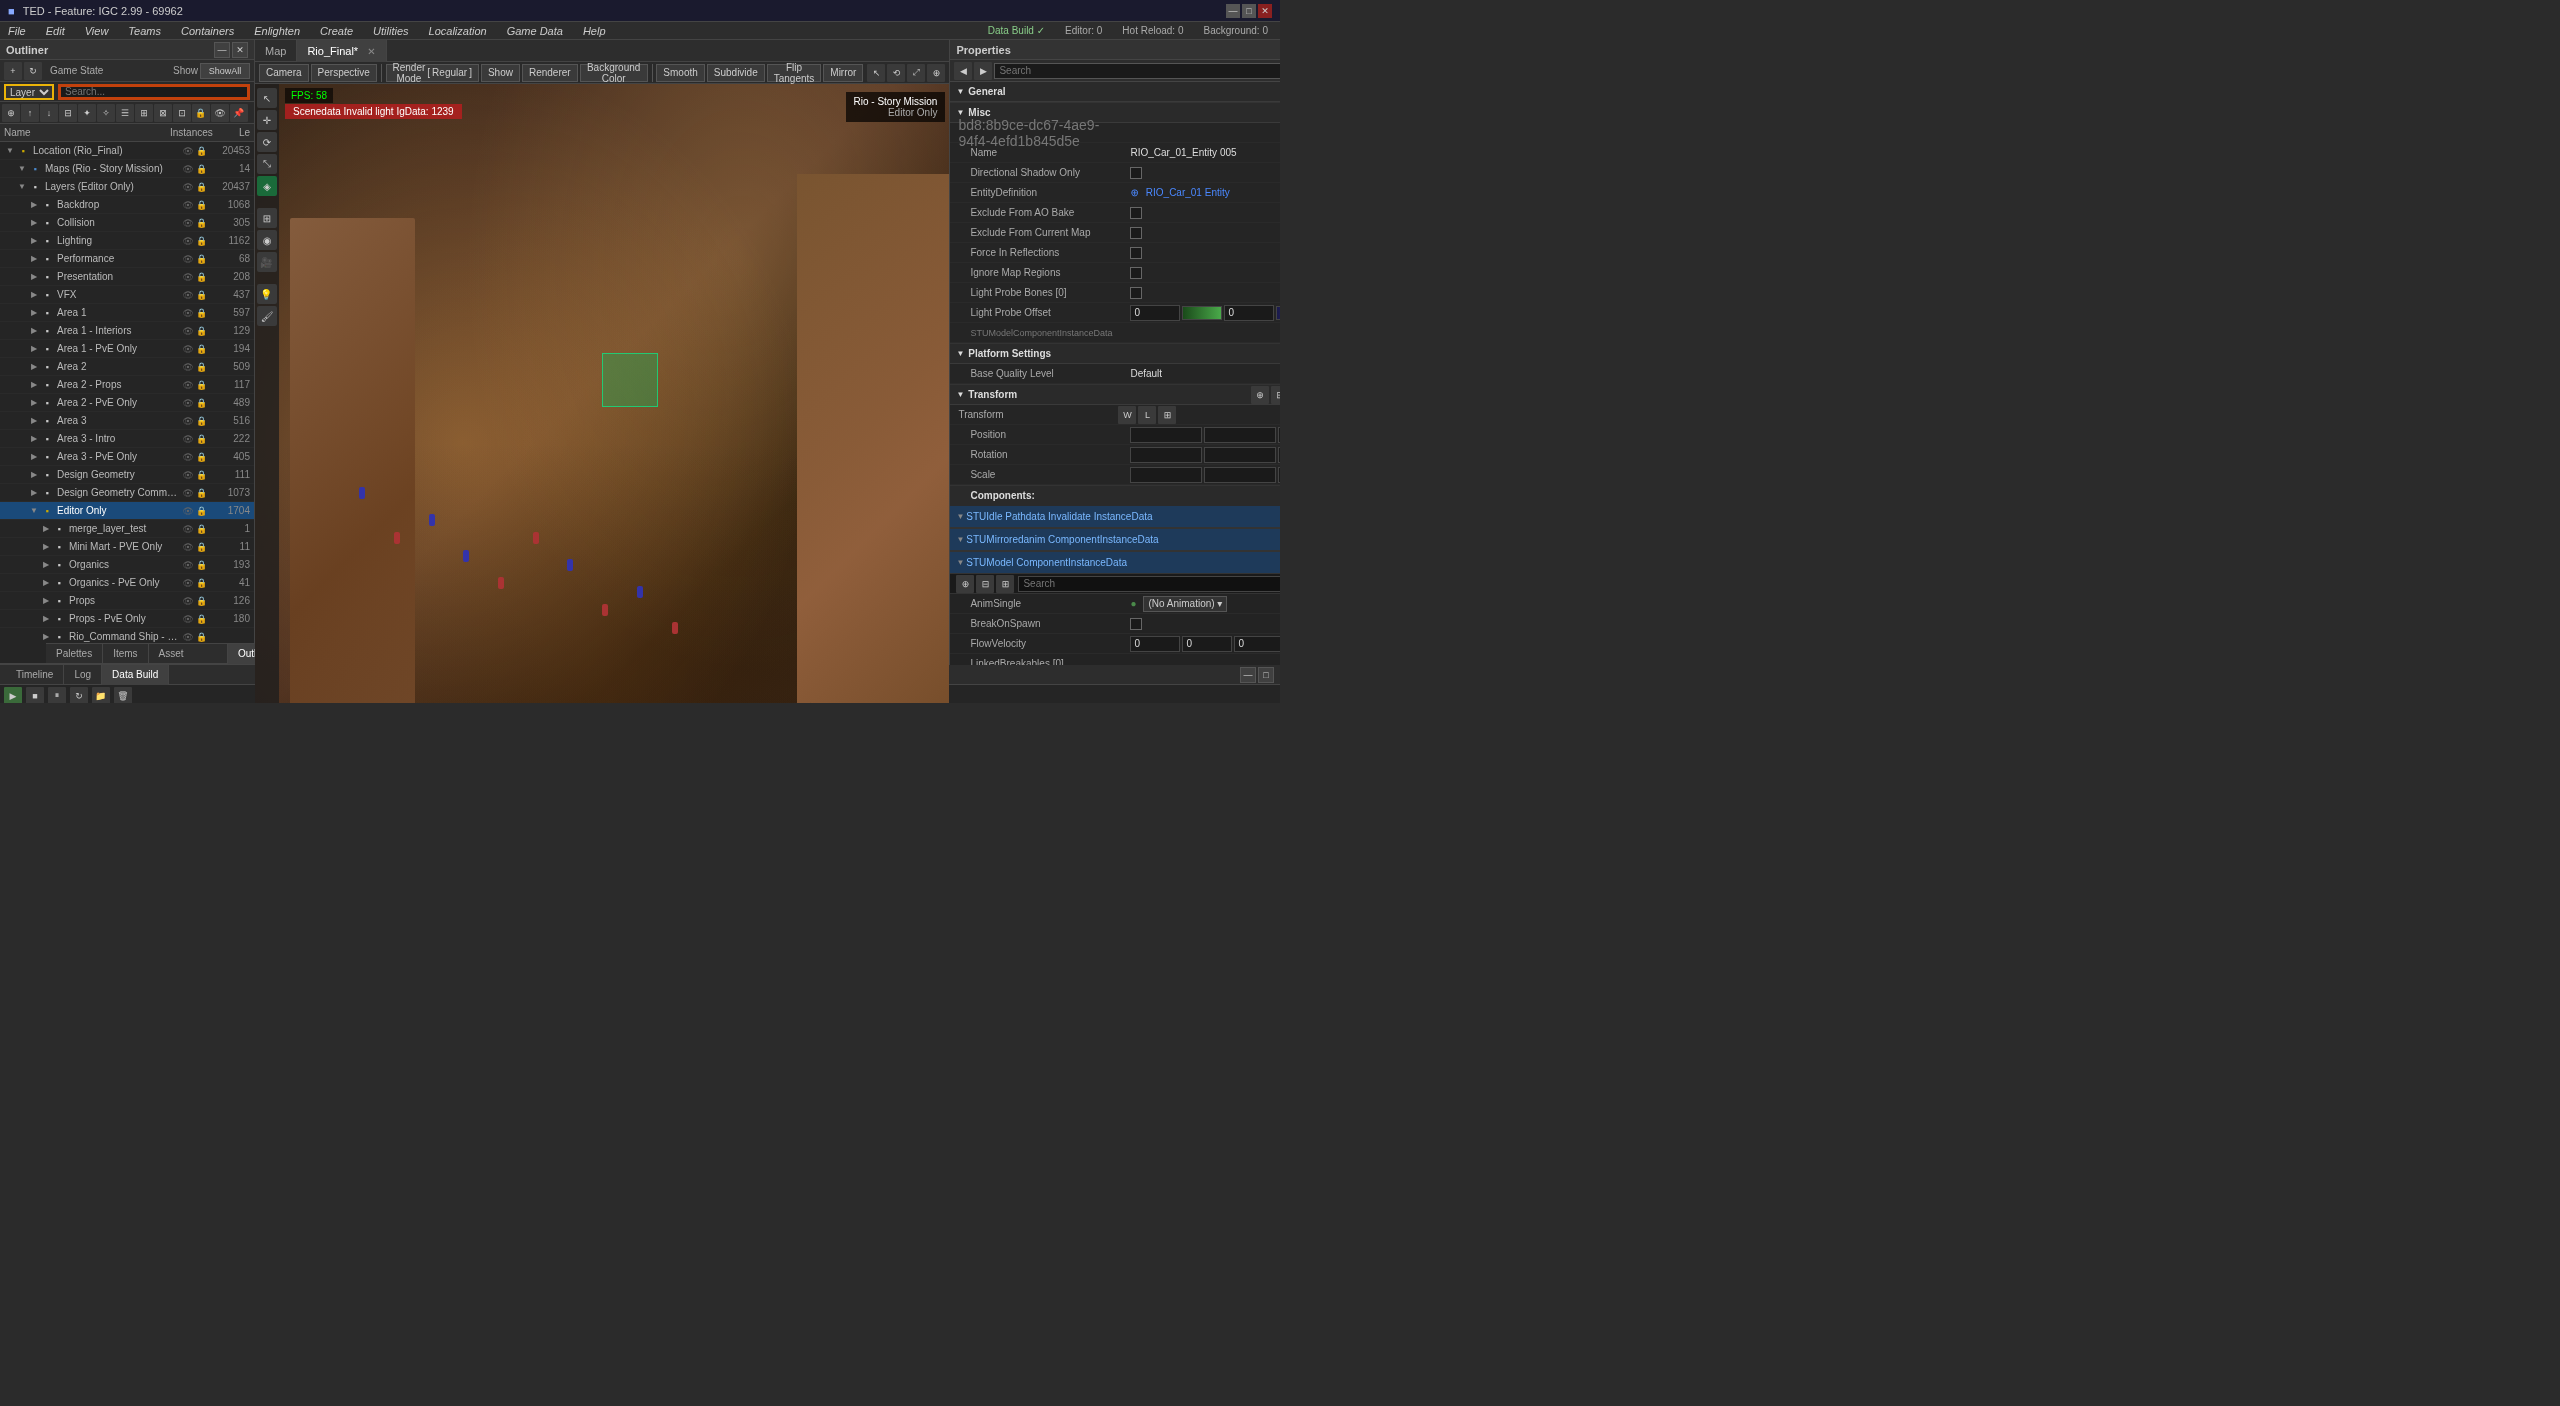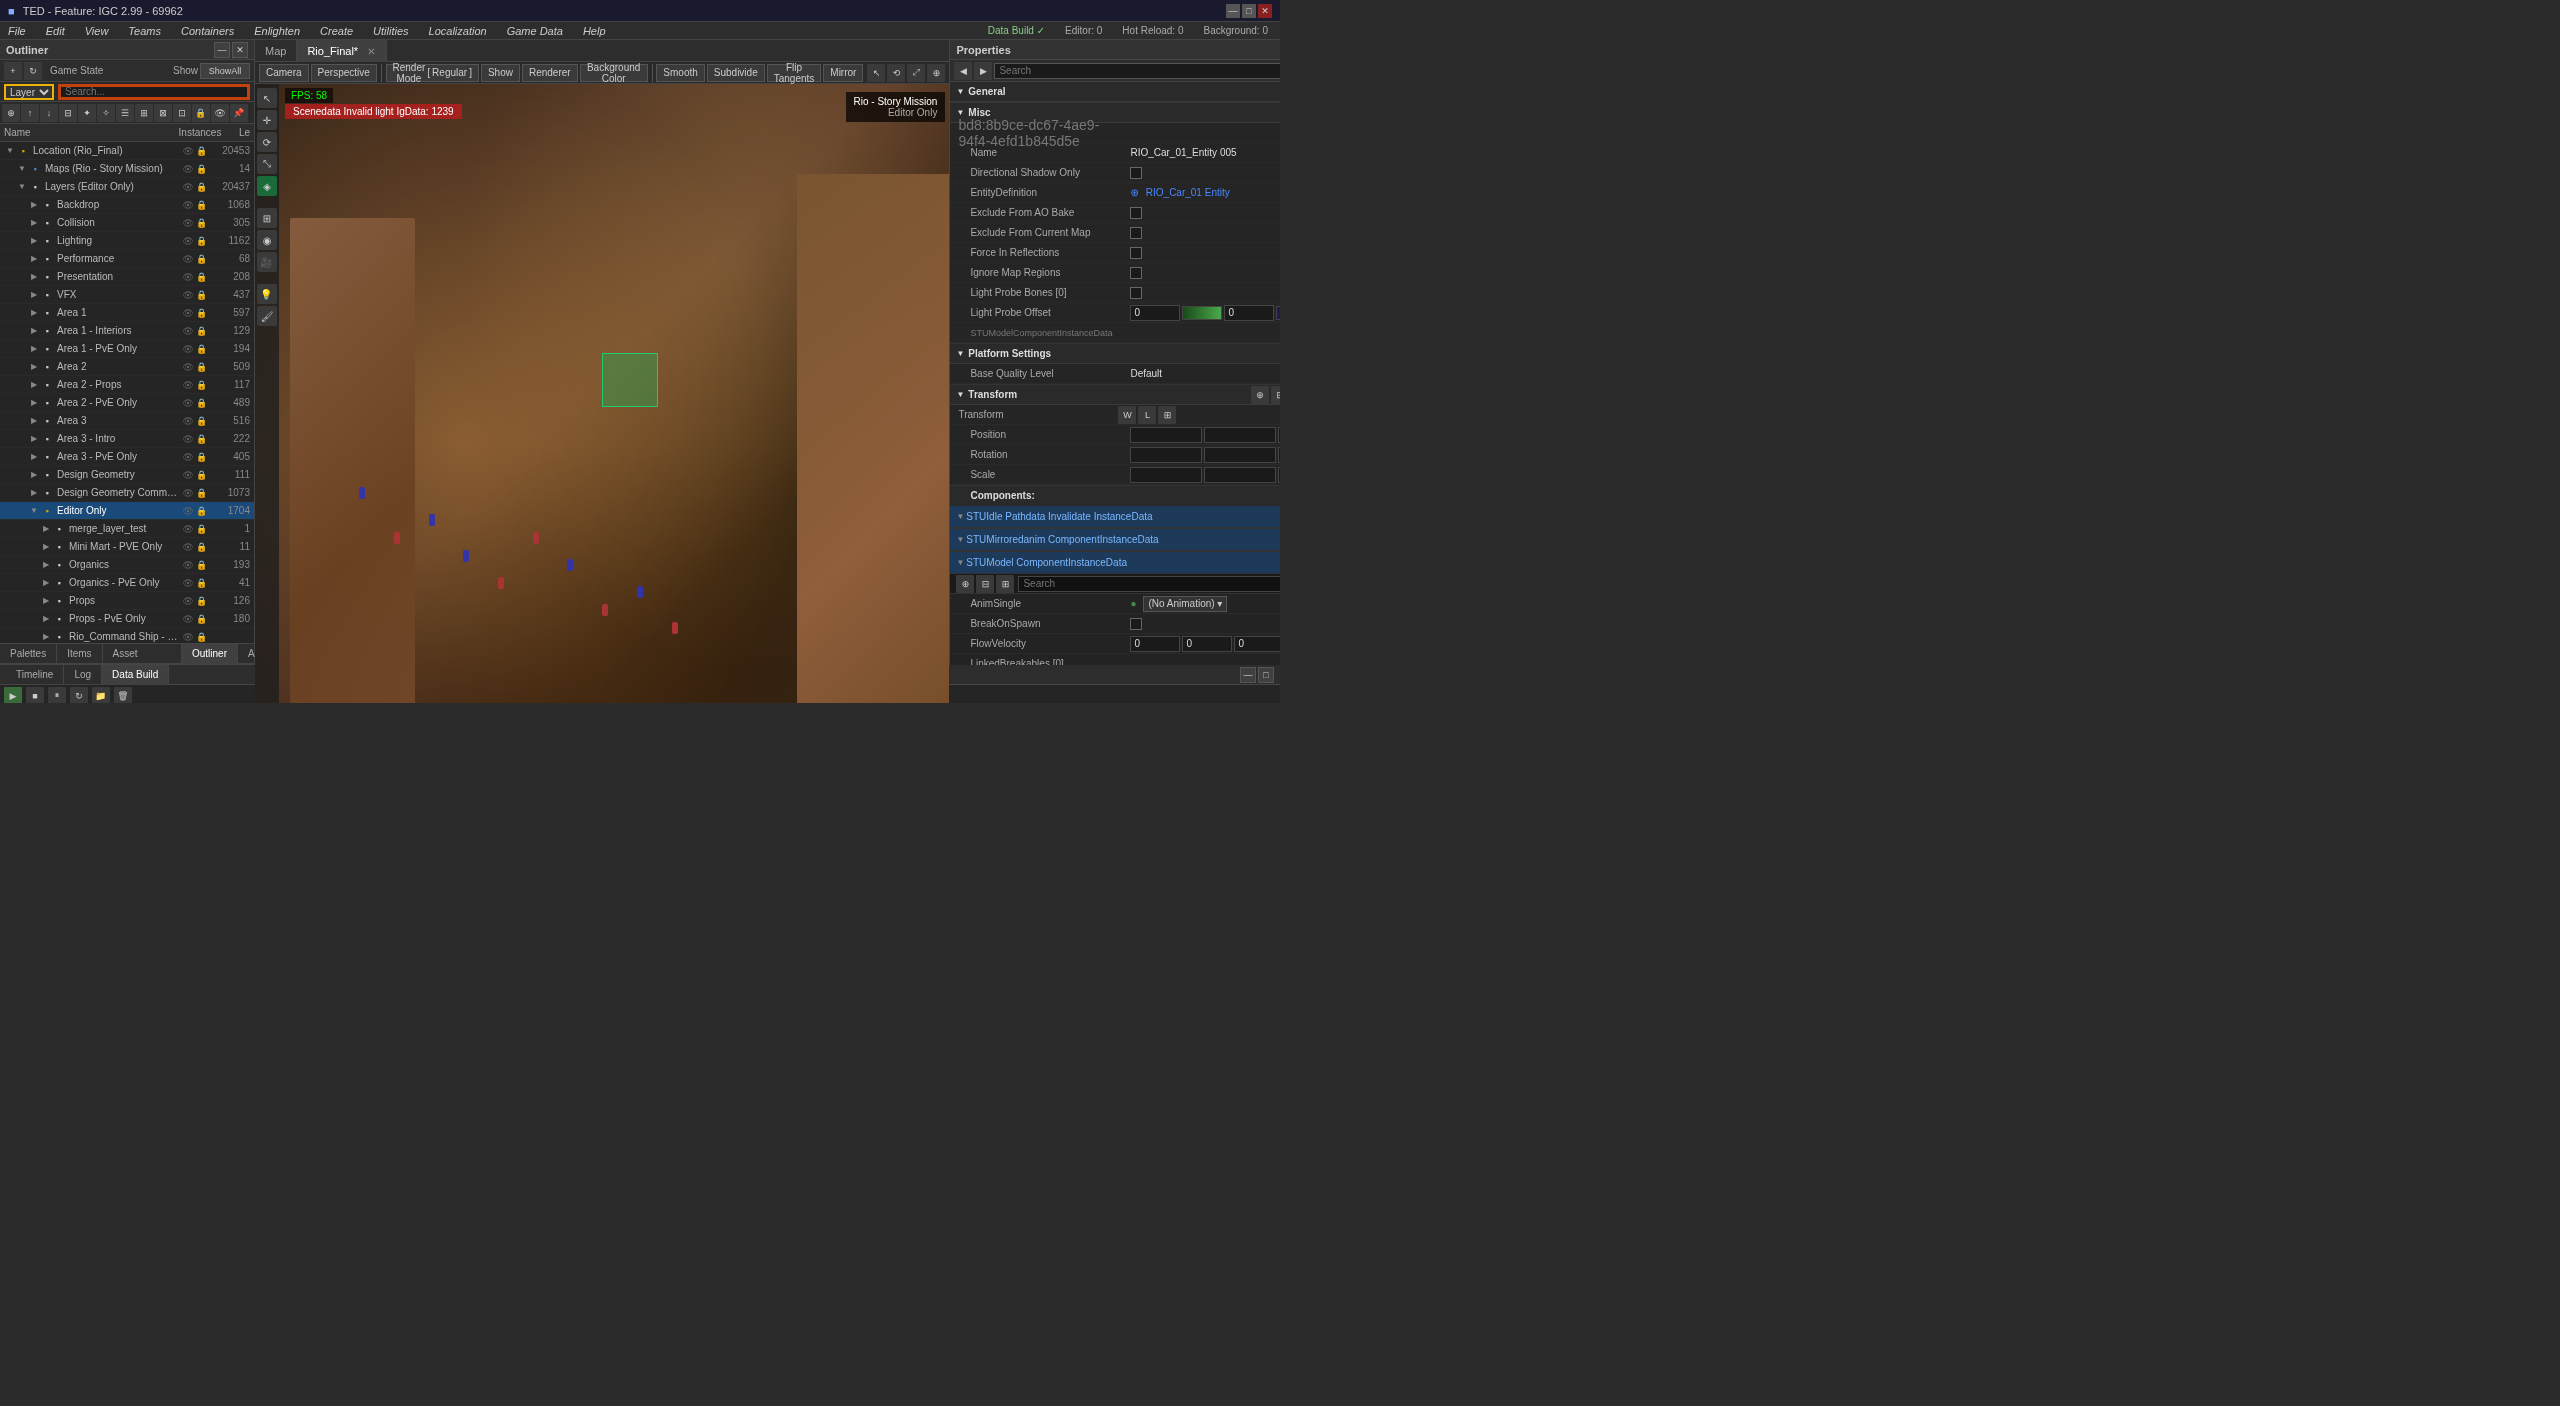--- a/index.html
+++ b/index.html
@@ -128,21 +128,21 @@
       height: 18px;
       background: #2d2d2d;
       display: flex;
       align-items: center;
       padding: 0 4px;
       border-bottom: 1px solid #444;
       font-size: 10px;
       color: #aaa;
     }
     .col-name { flex: 1; }
-    .col-instances { width: 60px; text-align: center; }
+    .col-instances { width: 60px; text-align: left; }
     .col-le { width: 20px; text-align: right; }
 
     .outliner-icons {
       height: 22px;
       background: #2a2a2a;
       display: flex;
       align-items: center;
       padding: 0 2px;
       gap: 1px;
       border-bottom: 1px solid #444;
@@ -197,20 +197,21 @@
     .tree-count { width: 45px; text-align: right; color: #888; font-size: 10px; padding-right: 4px; }
 
     
     .bottom-tabs {
       height: 20px;
       background: #2d2d2d;
       display: flex;
       align-items: flex-start;
       padding: 0;
       border-top: 1px solid #444;
+      margin-left: 46px;
     }
     .tab-item {
       padding: 0 10px;
       height: 20px;
       line-height: 20px;
       font-size: 10px;
       color: #aaa;
       cursor: pointer;
       border-right: 1px solid #444;
     }

